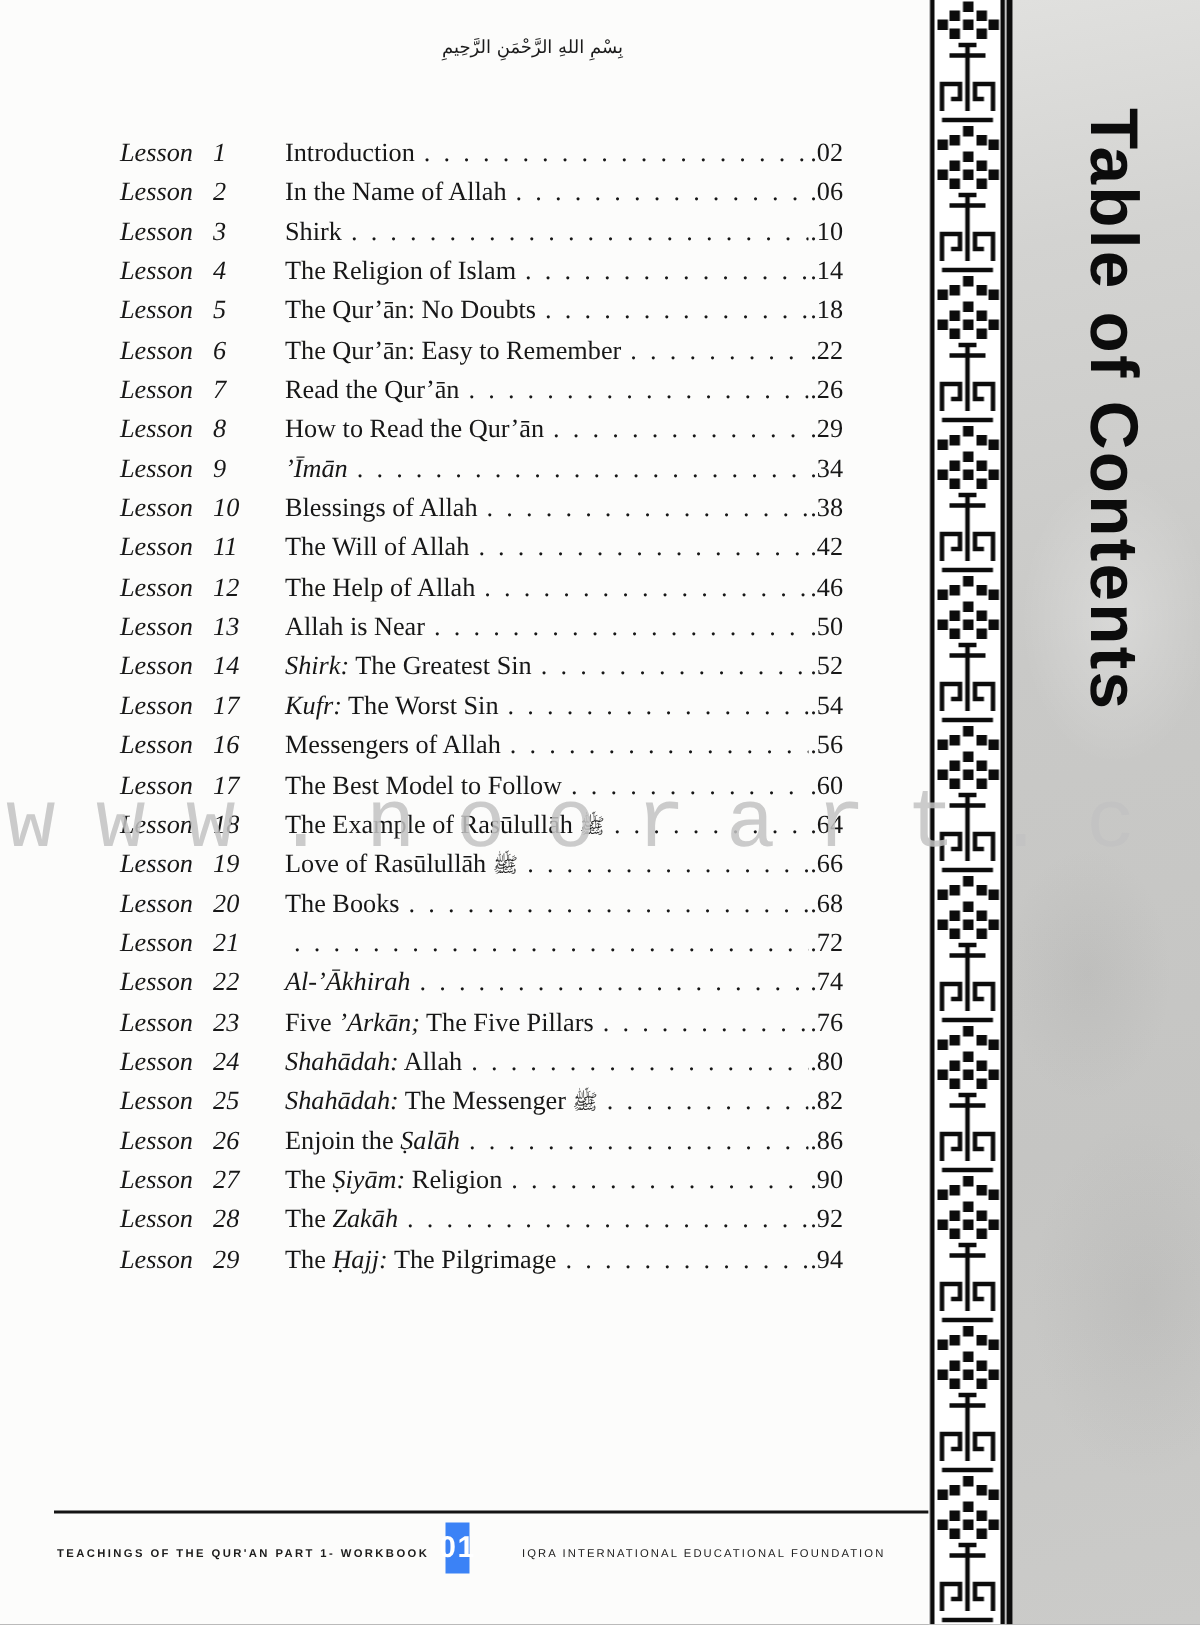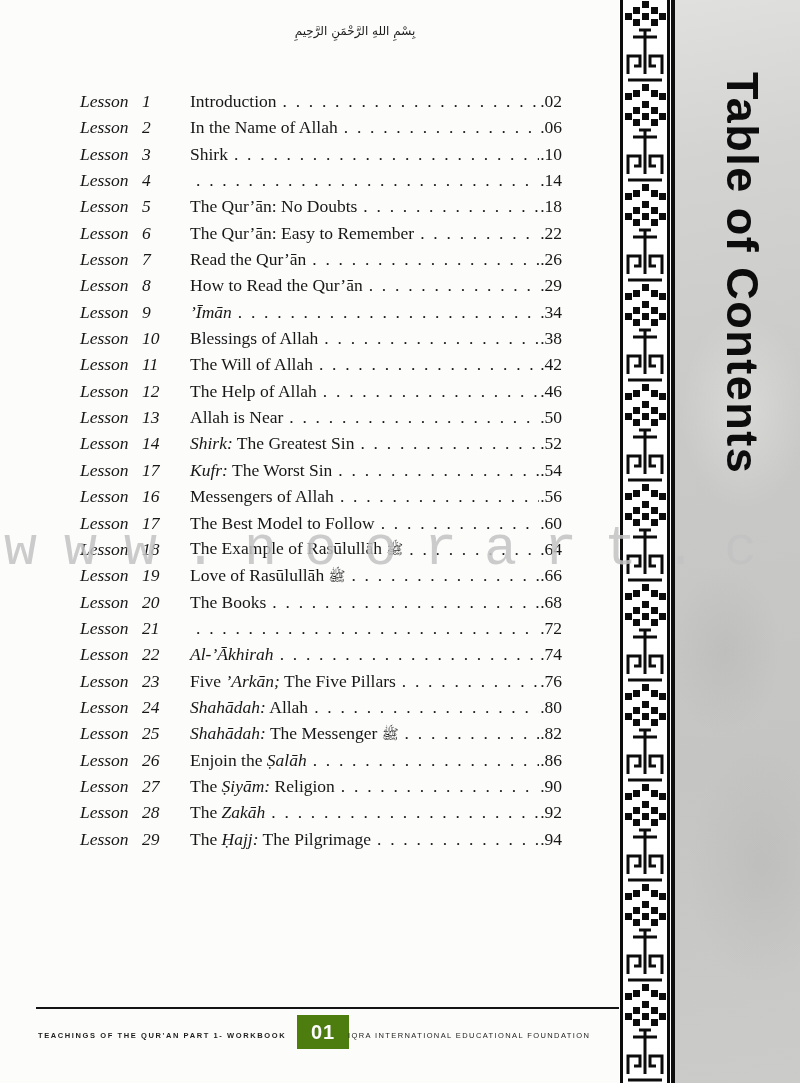--- a/index.html
+++ b/index.html
@@ -10,21 +10,21 @@
   }
   
   .bismillah{
     position:absolute;top:24px;left:90px;width:530px;text-align:center;
     font-family:"DejaVu Sans", sans-serif;font-size:12px;color:#1b1b1b;
     direction:rtl;
   }
   
   .toc{position:absolute;top:88px;left:0;width:620px;}
   .toc-row{
-    display:flex;align-items:center;height:26.35px;
+    display:flex;align-items:flex-start;height:26.35px;
     padding-left:80px;padding-right:58px;
     font-size:17.5px;line-height:26.35px;white-space:nowrap;
   }
   .lesson-col{flex:0 0 110px;display:flex;align-items:baseline;font-style:italic;}
   .lesson-word{display:inline-block;width:62px;}
   .lesson-num{display:inline-block;}
   .title-col{flex:0 0 auto;}
   .seg{font-style:normal;}
   .seg.it{font-style:italic;}
   .seg.ul{text-decoration-thickness:1px;text-underline-offset:2px;}
@@ -57,21 +57,21 @@
     letter-spacing:1.5px;color:#0c0c0c;white-space:nowrap;z-index:6;
   }
   
   .footer-rule{position:absolute;left:36px;top:1007px;width:612px;height:2px;background:#141414;}
   .footer-left{
     position:absolute;left:38px;top:1031px;width:256px;
     font-family:"Liberation Sans", sans-serif;font-size:7.5px;font-weight:bold;
     letter-spacing:1.6px;color:#1c1c1c;white-space:nowrap;overflow:hidden;
   }
   .footer-badge{
-    position:absolute;left:297px;top:1015px;width:52px;height:34px;background:#4d7c0f;
+    position:absolute;left:297px;top:1015px;width:16px;height:34px;background:#3b82f6;
     display:flex;align-items:center;justify-content:center;
   }
   .footer-badge span{
     font-family:"Liberation Sans", sans-serif;font-weight:bold;font-size:20px;
     color:#ffffff;letter-spacing:1px;
   }
   .footer-right{
     position:absolute;left:348px;top:1031px;width:270px;
     font-family:"Liberation Sans", sans-serif;font-size:7.5px;font-weight:normal;
     letter-spacing:1.4px;color:#1c1c1c;white-space:nowrap;overflow:hidden;
@@ -110,20 +110,21 @@
         </span>
         <span class="title-col"><span class="seg">Shirk</span></span>
         <span class="leader">. . . . . . . . . . . . . . . . . . . . . . . . . . . . . . . . . . . . . . . . . . . . . . . . . . . . . . . . . . . . . . . . . . . . . . . . . . . . . . . . </span>
         <span class="page-num">.10</span>
       </div>
       <div class="toc-row">
         <span class="lesson-col">
           <span class="lesson-word">Lesson</span>
           <span class="lesson-num">4</span>
         </span>
+        <span class="title-col"><span class="seg">The Religion of Islam</span></span>
         <span class="leader">. . . . . . . . . . . . . . . . . . . . . . . . . . . . . . . . . . . . . . . . . . . . . . . . . . . . . . . . . . . . . . . . . . . . . . . . . . . . . . . . </span>
         <span class="page-num">.14</span>
       </div>
       <div class="toc-row">
         <span class="lesson-col">
           <span class="lesson-word">Lesson</span>
           <span class="lesson-num">5</span>
         </span>
         <span class="title-col"><span class="seg">The Qur’ān: No Doubts</span></span>
         <span class="leader">. . . . . . . . . . . . . . . . . . . . . . . . . . . . . . . . . . . . . . . . . . . . . . . . . . . . . . . . . . . . . . . . . . . . . . . . . . . . . . . . </span>

